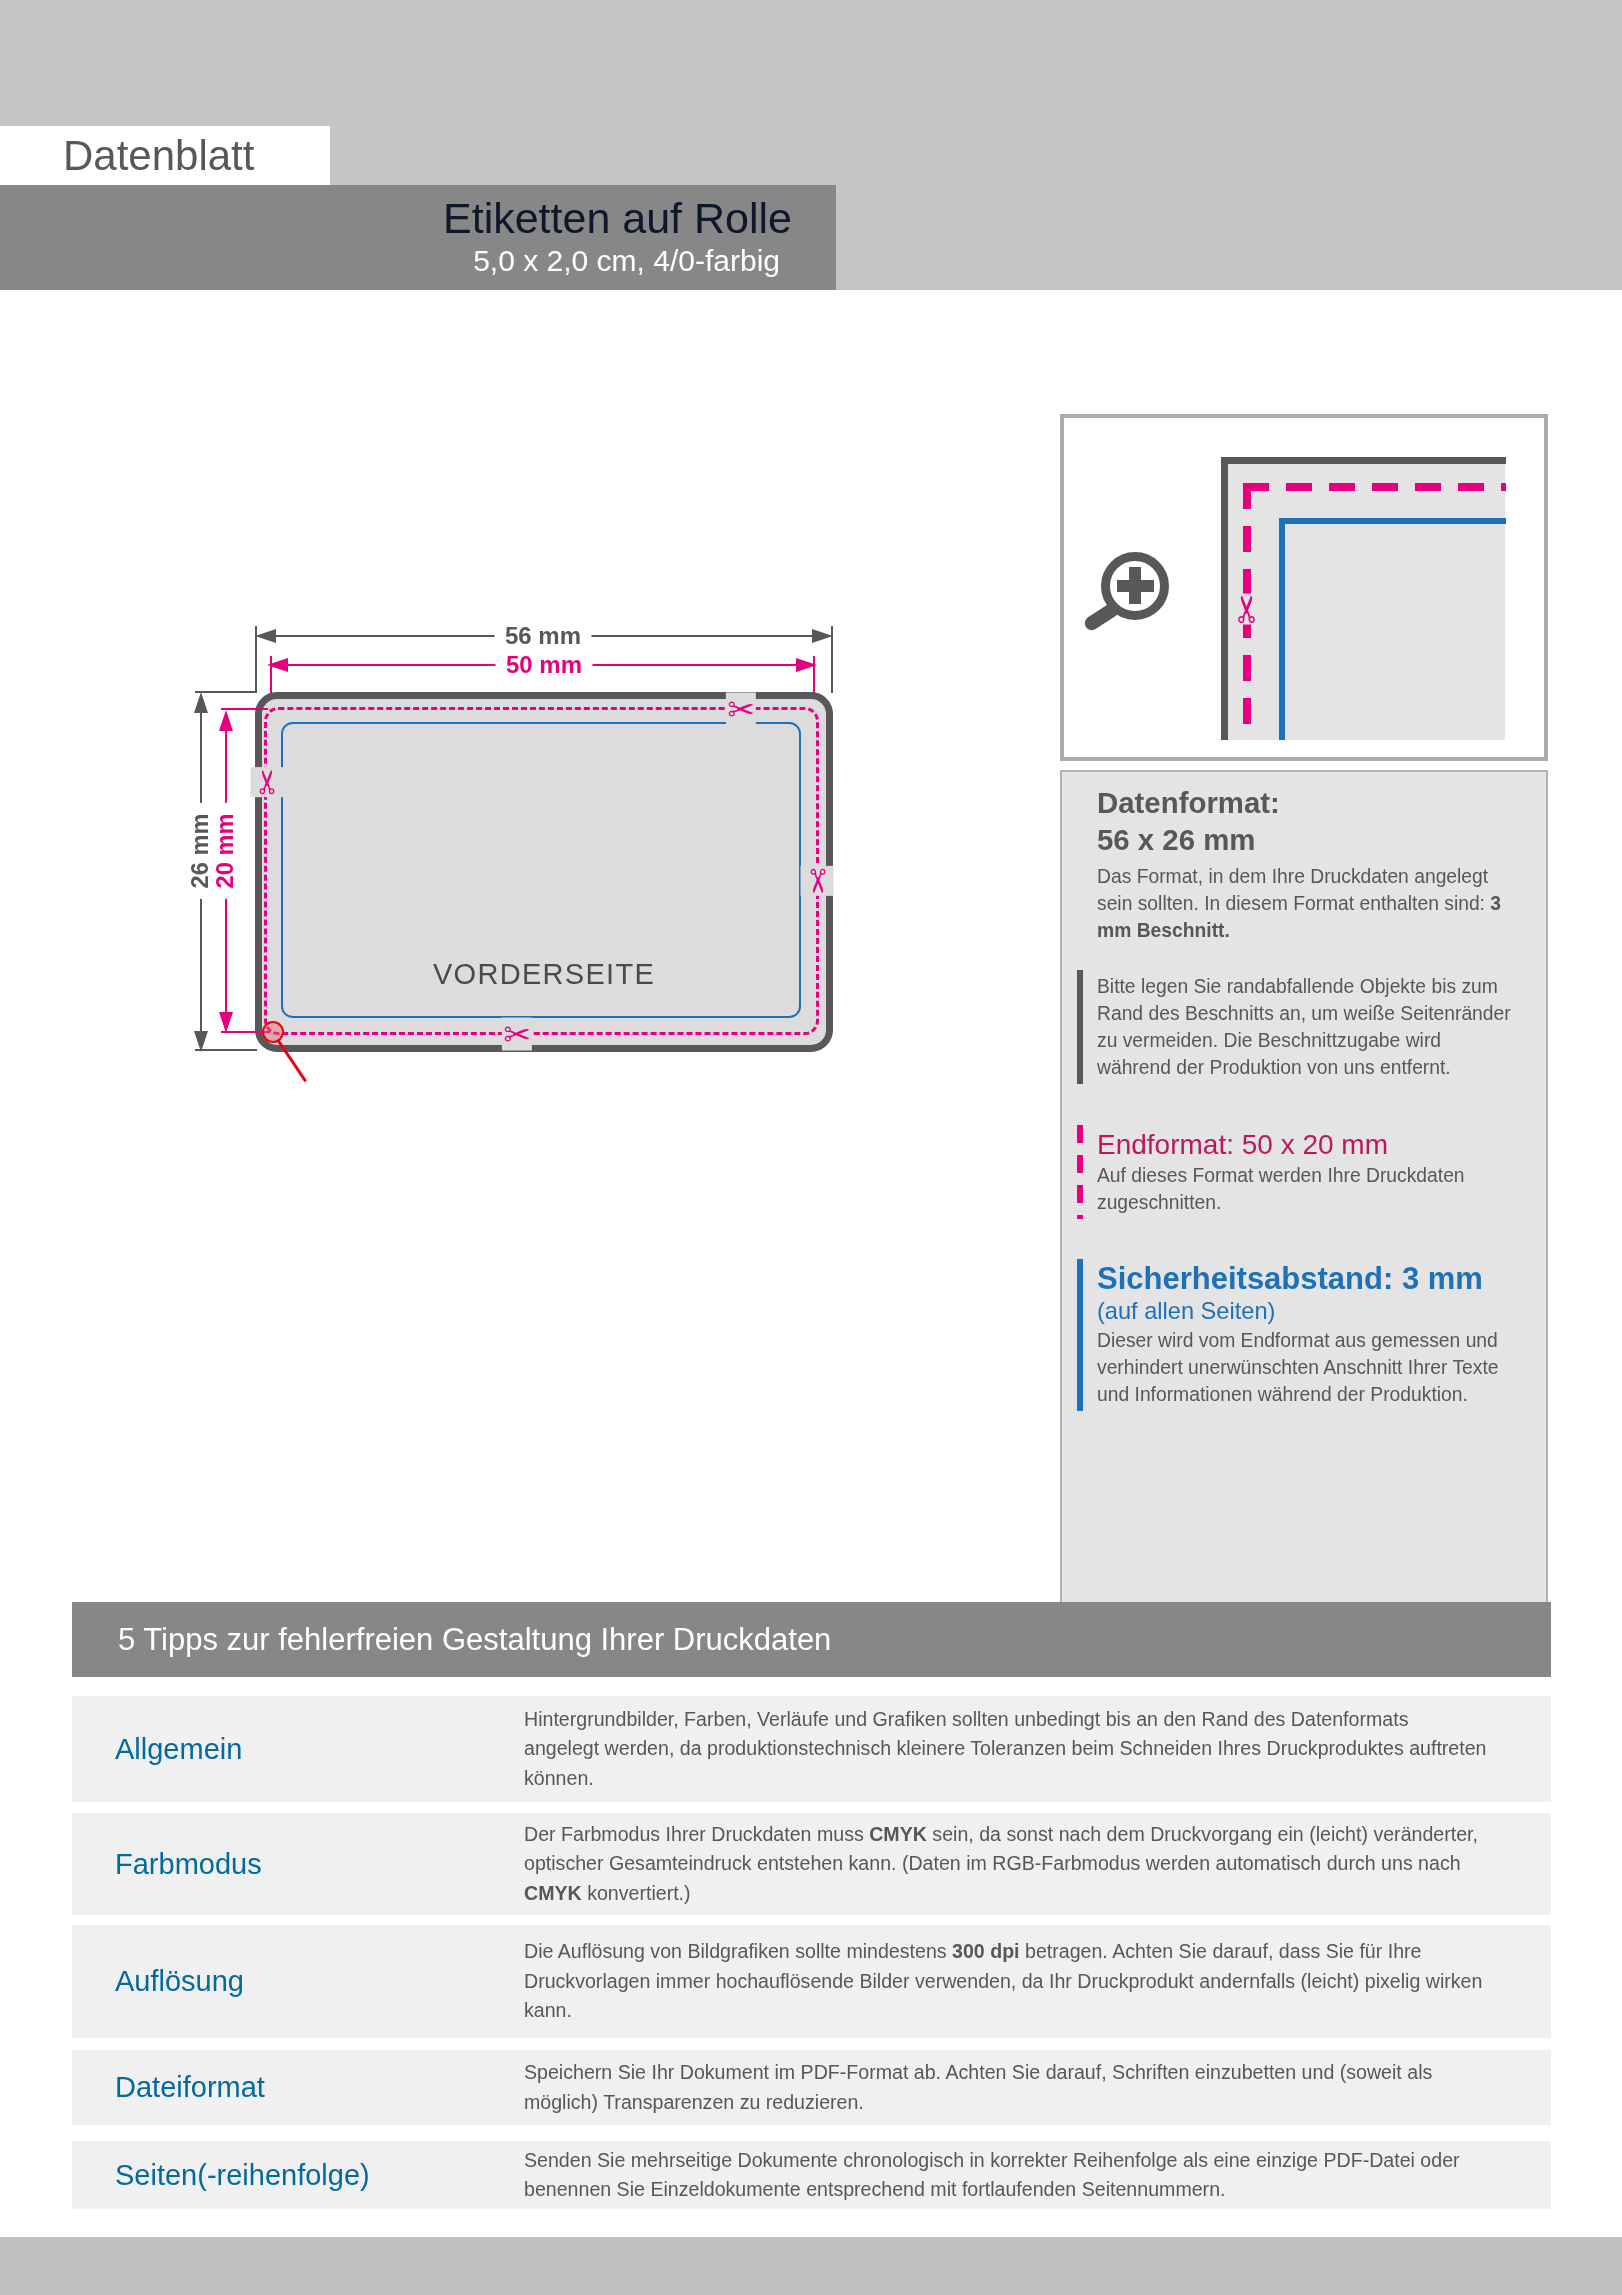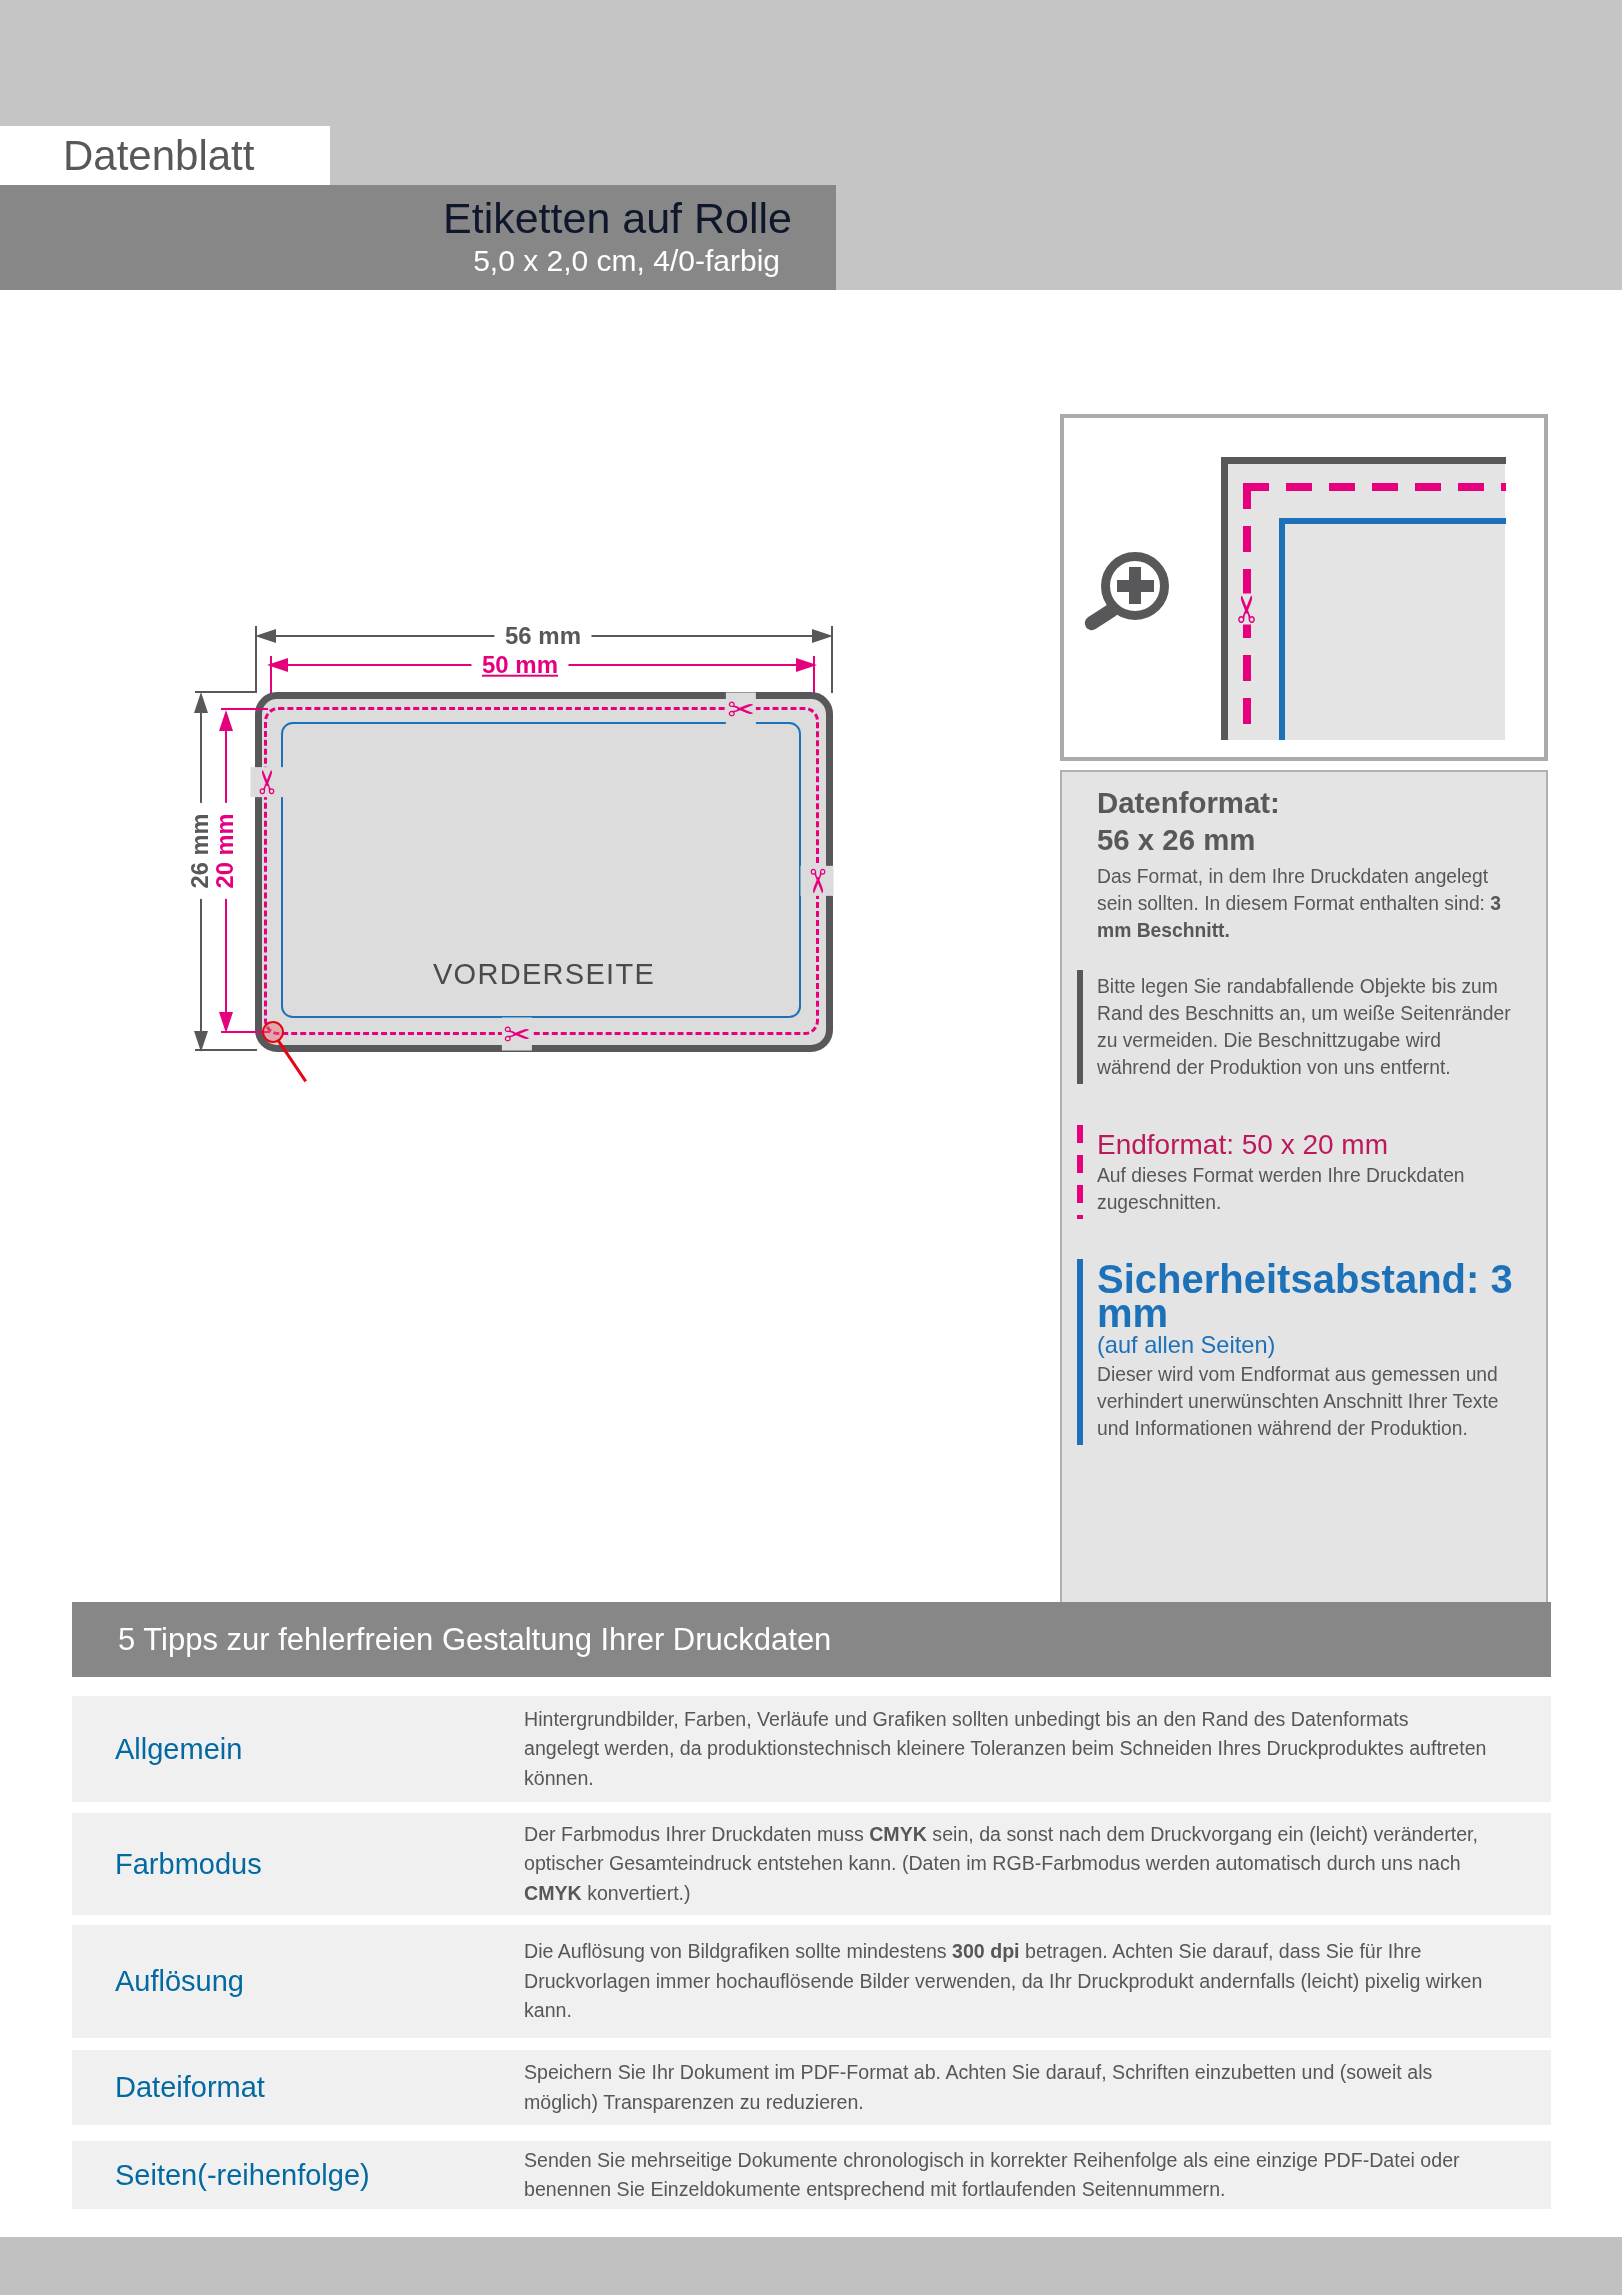--- a/index.html
+++ b/index.html
@@ -97,21 +97,21 @@
   .info-panel h3{margin:0;font-size:29.4px;line-height:37px;color:#58585a;font-weight:bold;}
   .info-panel .p1{margin:5.2px 0 0 0;}
   .blk{position:relative;margin:29px 0 0 0;}
   .blk .bar{position:absolute;left:-19.6px;top:-2.6px;bottom:-2.6px;width:5.2px;}
   .bar-gray{background:#58585a;}
   .bar-dash{background:repeating-linear-gradient(180deg,#e6007e 0 18.3px,transparent 18.3px 30px);}
   .bar-blue{background:#1d71b8;}
   .blk-end{margin-top:47px;}
   .blk-safe{margin-top:46px;}
   .h-mag{margin:0;font-size:28px;line-height:34px;font-weight:normal;color:#be185d;}
-  .h-blue{margin:0;font-size:40px;line-height:34px;font-weight:bold;color:#1d71b8;}
+  .h-blue{margin:0;font-size:31px;line-height:34px;font-weight:bold;color:#1d71b8;}
   .sub-blue{margin:0;font-size:23.6px;line-height:31px;color:#1d71b8;}
   .blk p{margin:0;}
 
   
   .tips-band{left:72px;top:1602px;width:1479px;height:75px;background:#878788;}
   .tips-band span{position:absolute;left:46px;top:0;line-height:75px;font-size:31px;color:#ffffff;}
   .tip-row{left:72px;width:1479px;background:#f0f0f1;display:flex;align-items:center;
            padding-left:43px;box-sizing:border-box;}
   .tip-label{flex:0 0 409px;font-size:29px;color:#0369a1;}
   .tip-text{flex:1;padding-right:62px;font-size:19.6px;line-height:29.4px;color:#575756;}
@@ -141,21 +141,21 @@
   </div>
   <span class="abs hlabel gray-t" style="left:543px;top:636px;">56 mm</span>
   <div class="abs ext" style="left:255px;top:626px;width:2px;height:67px;"></div>
   <div class="abs ext" style="left:831px;top:626px;width:2px;height:67px;"></div>
 
   <div class="abs dimh mag" style="left:267px;top:658px;width:550px;">
     <div class="ln"></div>
     <div class="tl"></div>
     <div class="tr"></div>
   </div>
-  <span class="abs hlabel mag-t" style="left:520px;top:665px;text-decoration:underline;">50 mm</span>
+  <span class="abs hlabel mag-t" style="left:544px;top:665px;">50 mm</span>
   <div class="abs ext-m" style="left:270px;top:656px;width:2px;height:54px;"></div>
   <div class="abs ext-m" style="left:813px;top:656px;width:2px;height:54px;"></div>
 
   <div class="abs label-rect"></div>
   <div class="abs cut-rect"></div>
   <div class="abs safe-rect"></div>
   <div class="abs vorderseite">VORDERSEITE</div>
 
   <div class="abs dimv gray" style="left:194px;top:692px;height:360px;">
     <div class="ln"></div>

